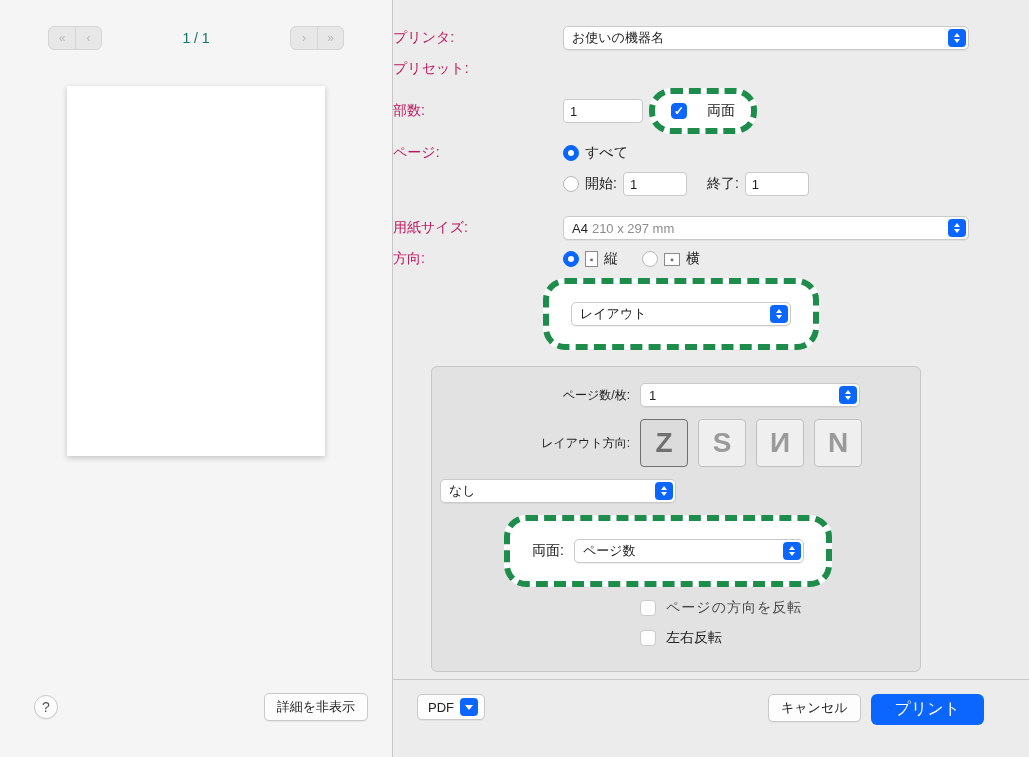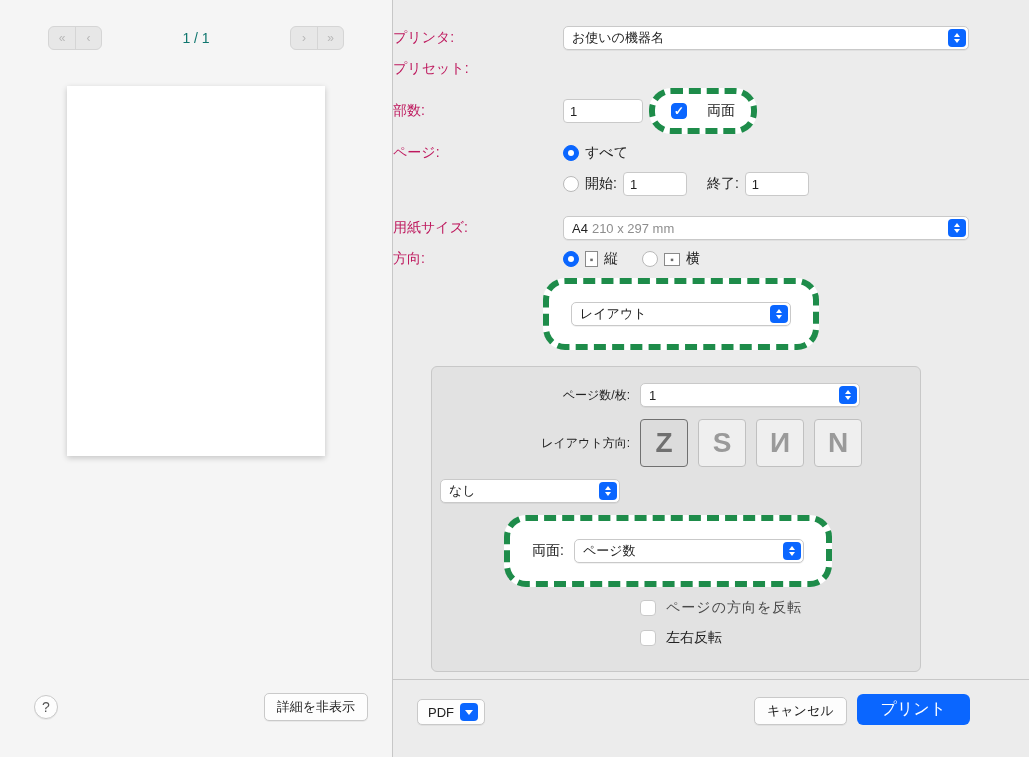--- a/index.html
+++ b/index.html
@@ -243,23 +243,23 @@
     font-weight: bold;
     color: #9a9a9a;
   }
   .dir-tile.sel { border-color: #707070; background: #dcdcdc; color: #707070; }
 
   
   .footer {
     position: absolute;
     left: 0; right: 0; bottom: 0;
     border-top: 1px solid #c7c7c7;
-    padding: 14px 59px 32px 24px;
-    display: flex;
-    align-items: flex-end;
+    padding: 14px 45px 32px 24px;
+    display: flex;
+    align-items: flex-start;
     gap: 10px;
     background: #ececec;
   }
   .footer .spacer { flex: 1; }
   .pdf-btn {
     display: inline-flex; align-items: center; gap: 6px;
     background: #fdfdfd;
     border: 1px solid #c9c9c9;
     border-radius: 5px;
     padding: 3px 6px 3px 10px;
@@ -441,21 +441,21 @@
           <div class="sub-ctl">
             <div class="dir-tile sel">Z</div>
             <div class="dir-tile">S</div>
             <div class="dir-tile">И</div>
             <div class="dir-tile">N</div>
           </div>
         </div>
 
         <div class="sub-row">
           <div class="sub-ctl">
-            <div class="popup" style="width:180px">
+            <div class="popup" style="width:236px">
               <span>なし</span>
               <span class="stepper"></span>
             </div>
           </div>
         </div>
 
         <div class="sub-row" style="justify-content:center">
           <div class="dash-wrap wide" style="gap:10px">
             <span class="chk-label">両面:</span>
             <div class="popup" style="width:230px">

